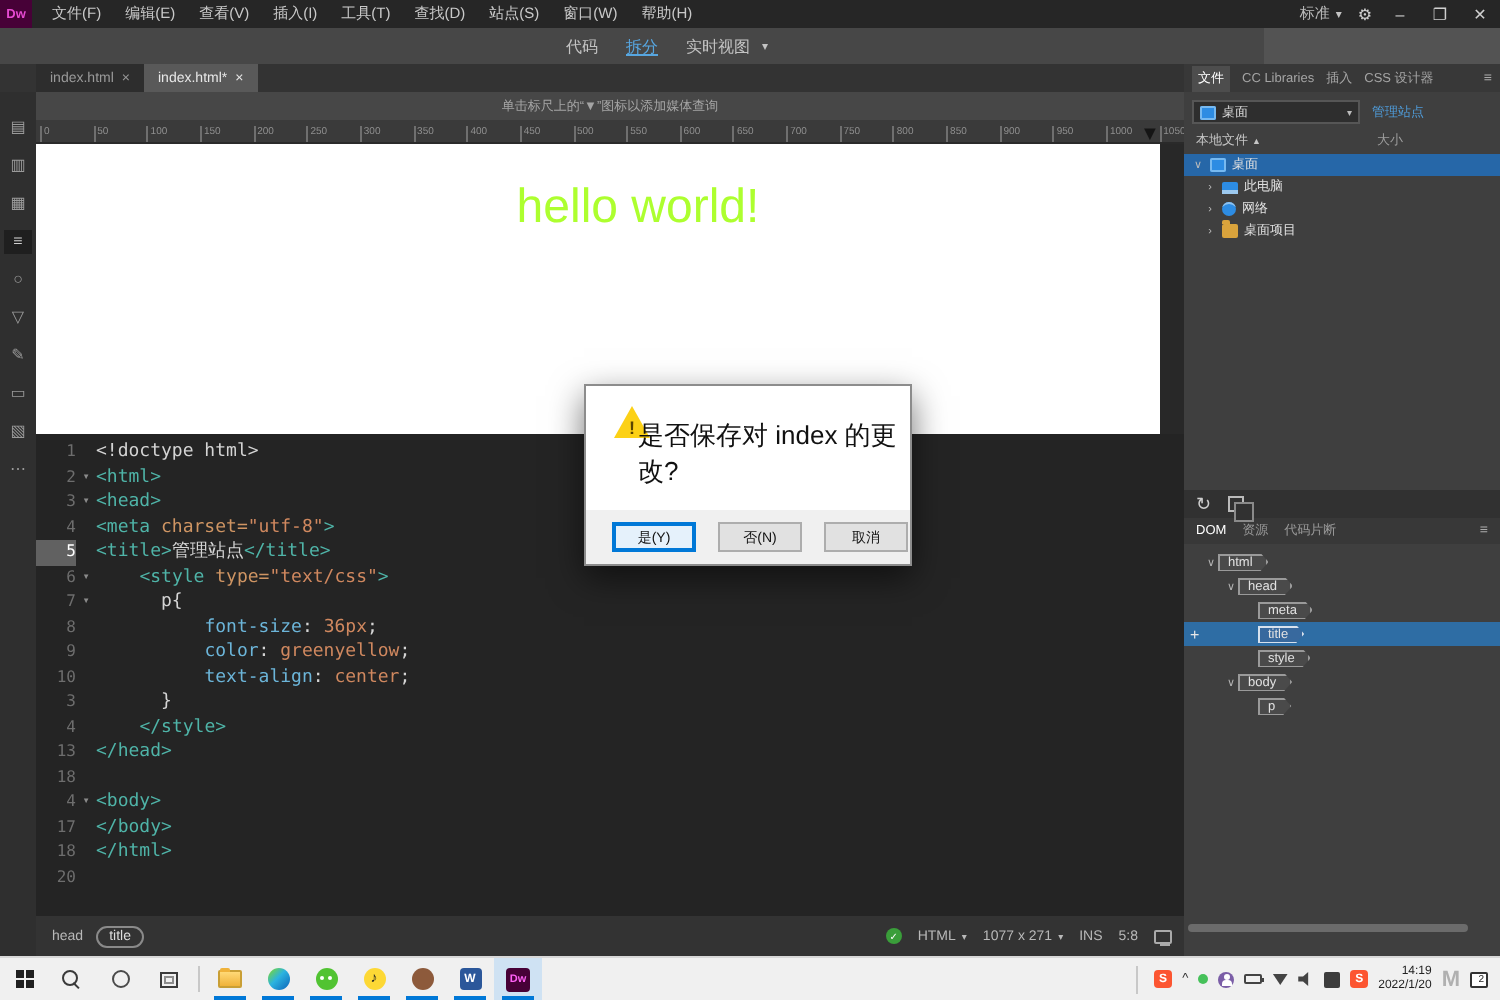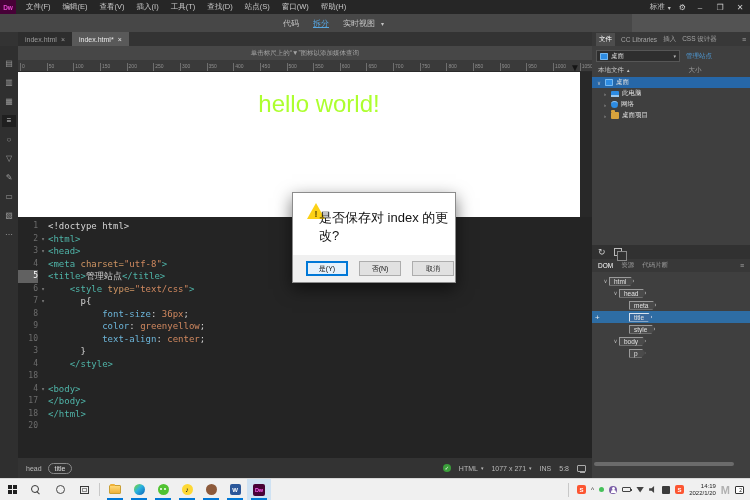--- a/index.html
+++ b/index.html
@@ -296,20 +296,21 @@
         <div class="code-line"><span class="gut">3</span><span class="fold">▾</span><span class="src"><span class="seg-tag">&lt;head&gt;</span></span></div>
         <div class="code-line"><span class="gut">4</span><span class="fold"></span><span class="src"><span class="seg-tag">&lt;meta</span><span class="seg-attr"> charset=</span><span class="seg-str">"utf-8"</span><span class="seg-tag">&gt;</span></span></div>
         <div class="code-line"><span class="gut current">5</span><span class="fold"></span><span class="src"><span class="seg-tag">&lt;title&gt;</span><span class="seg-pln">管理站点</span><span class="seg-tag">&lt;/title&gt;</span></span></div>
         <div class="code-line"><span class="gut">6</span><span class="fold">▾</span><span class="src"><span class="seg-pln">    </span><span class="seg-tag">&lt;style</span><span class="seg-attr"> type=</span><span class="seg-str">"text/css"</span><span class="seg-tag">&gt;</span></span></div>
         <div class="code-line"><span class="gut">7</span><span class="fold">▾</span><span class="src"><span class="seg-pln">      p{</span></span></div>
         <div class="code-line"><span class="gut">8</span><span class="fold"></span><span class="src"><span class="seg-pln">          </span><span class="seg-prop">font-size</span><span class="seg-pln">: </span><span class="seg-val">36px</span><span class="seg-pln">;</span></span></div>
         <div class="code-line"><span class="gut">9</span><span class="fold"></span><span class="src"><span class="seg-pln">          </span><span class="seg-prop">color</span><span class="seg-pln">: </span><span class="seg-val">greenyellow</span><span class="seg-pln">;</span></span></div>
         <div class="code-line"><span class="gut">10</span><span class="fold"></span><span class="src"><span class="seg-pln">          </span><span class="seg-prop">text-align</span><span class="seg-pln">: </span><span class="seg-val">center</span><span class="seg-pln">;</span></span></div>
         <div class="code-line"><span class="gut">3</span><span class="fold"></span><span class="src"><span class="seg-pln">      }</span></span></div>
         <div class="code-line"><span class="gut">4</span><span class="fold"></span><span class="src"><span class="seg-pln">    </span><span class="seg-tag">&lt;/style&gt;</span></span></div>
+        <div class="code-line"><span class="gut">13</span><span class="fold"></span><span class="src"><span class="seg-tag">&lt;/head&gt;</span></span></div>
         <div class="code-line"><span class="gut">18</span><span class="fold"></span><span class="src"></span></div>
         <div class="code-line"><span class="gut">4</span><span class="fold">▾</span><span class="src"><span class="seg-tag">&lt;body&gt;</span></span></div>
         <div class="code-line"><span class="gut">17</span><span class="fold"></span><span class="src"><span class="seg-tag">&lt;/body&gt;</span></span></div>
         <div class="code-line"><span class="gut">18</span><span class="fold"></span><span class="src"><span class="seg-tag">&lt;/html&gt;</span></span></div>
         <div class="code-line"><span class="gut">20</span><span class="fold"></span><span class="src"></span></div>
       </div>
 
     <div class="statusbar">
       <div class="tagsel">
         <span>head</span>

